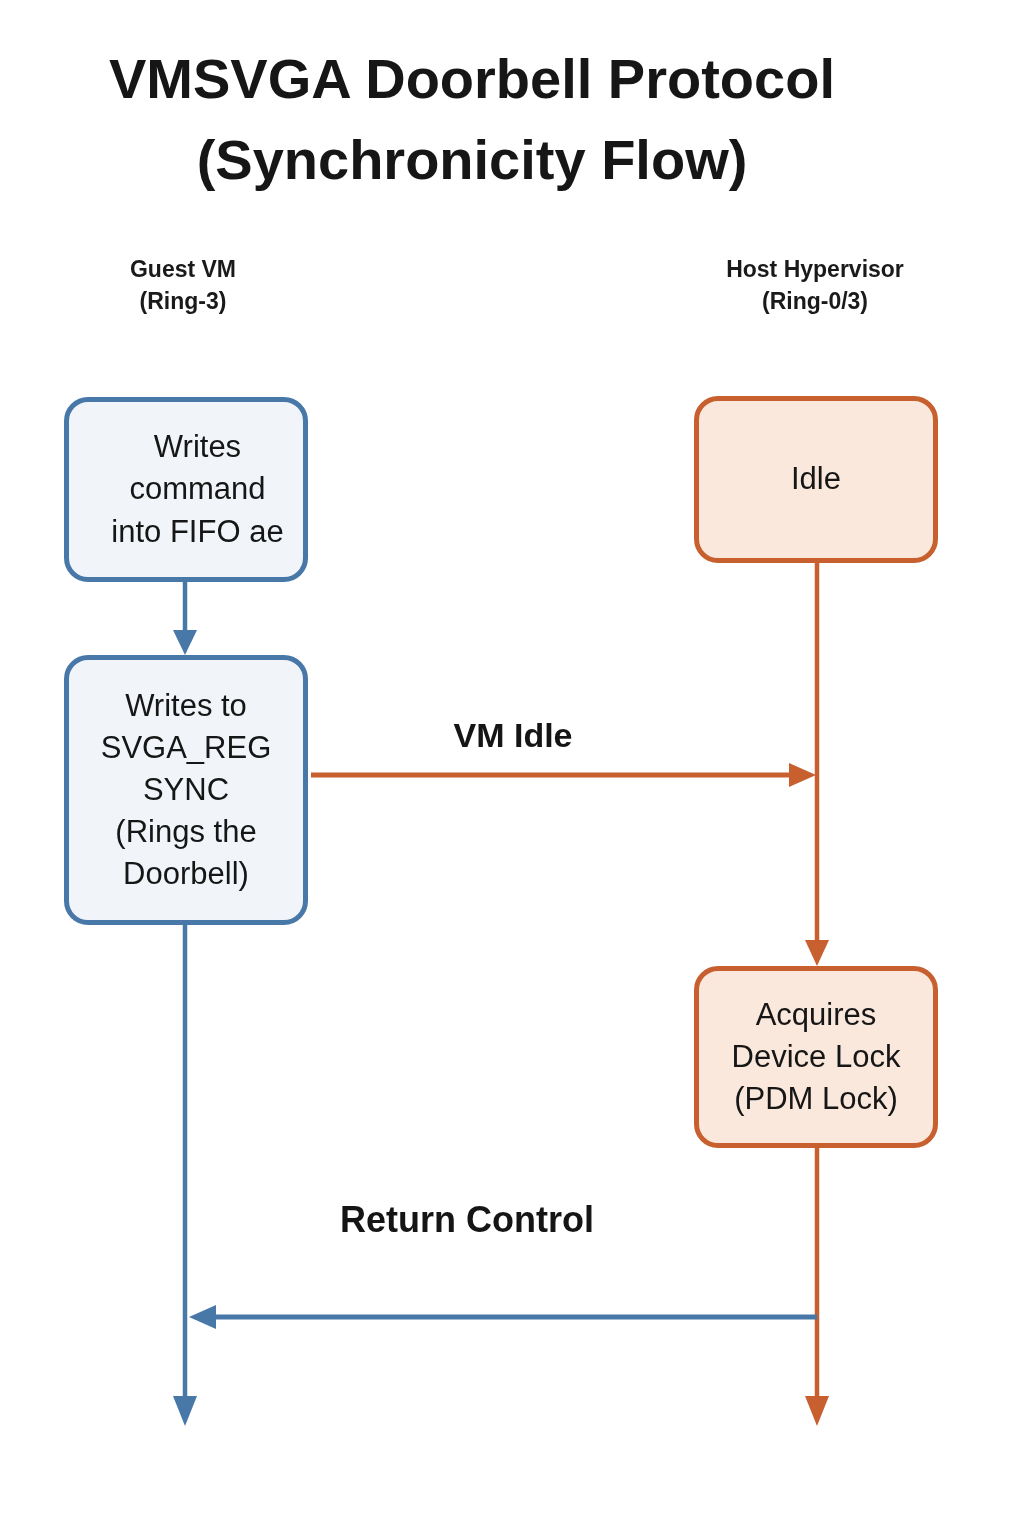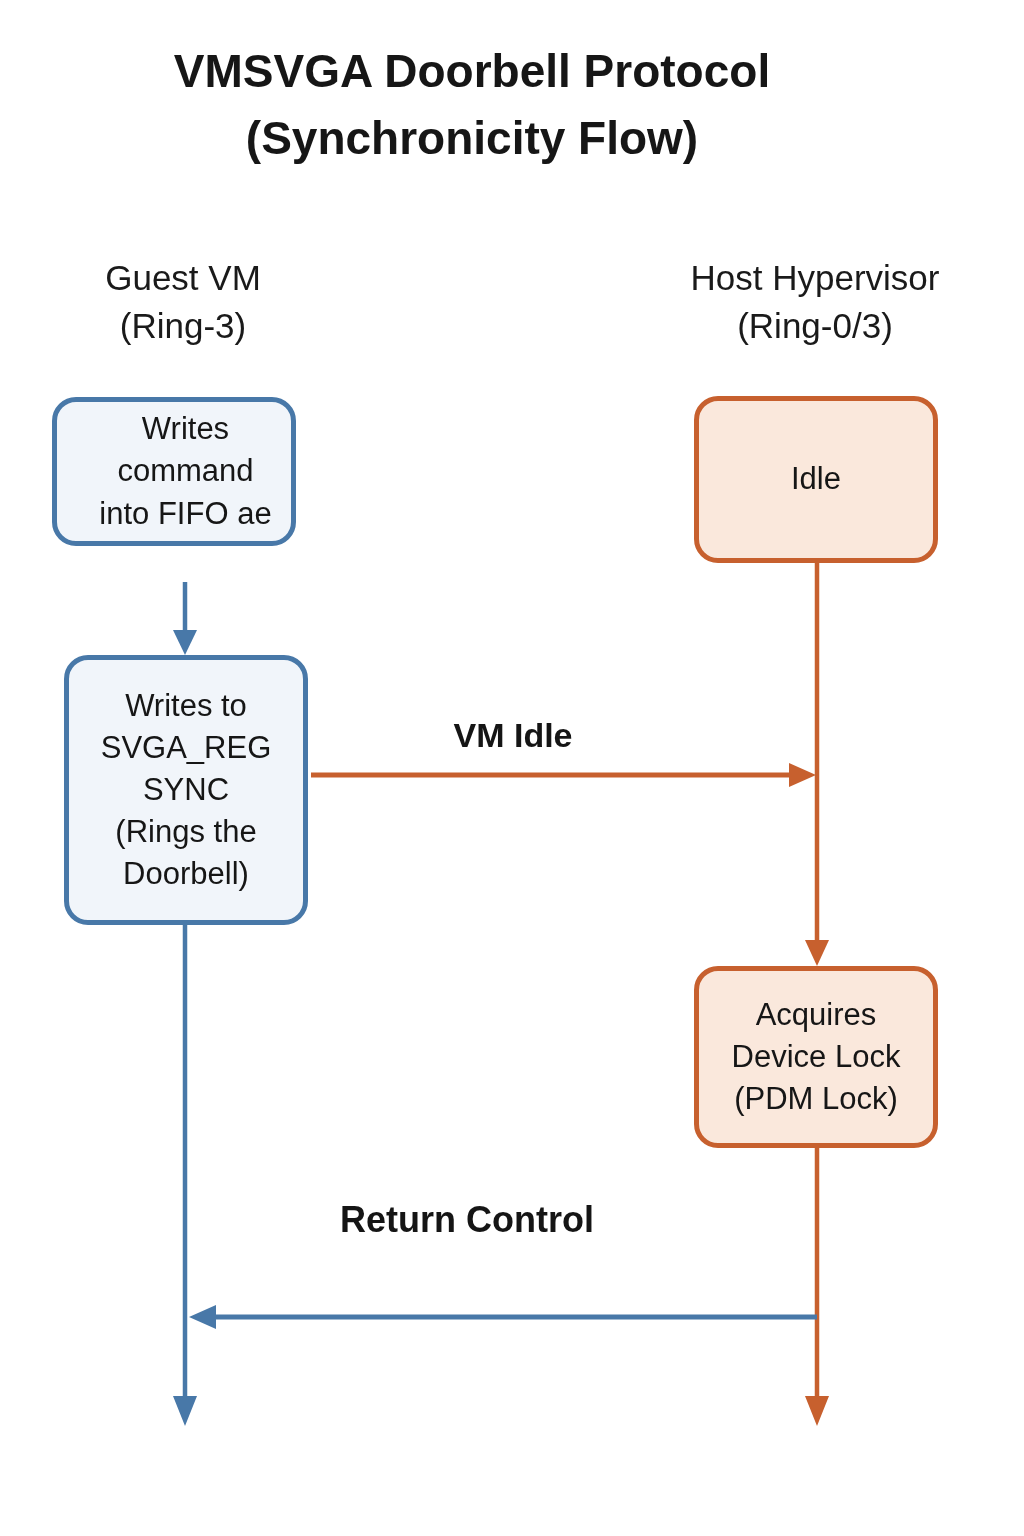--- a/index.html
+++ b/index.html
@@ -15,30 +15,30 @@
     font-family: "Liberation Sans", "DejaVu Sans", sans-serif;
     color: #141414;
     overflow: hidden;
   }
   .title {
     position: absolute;
     top: 38px;
     left: 0;
     width: 944px;
     text-align: center;
-    font-size: 46px;
+    font-size: 56px;
     font-weight: 700;
     line-height: 1.45;
     color: #161616;
   }
   .actor-header {
     position: absolute;
     text-align: center;
-    font-size: 35px;
-    font-weight: 400;
+    font-size: 23px;
+    font-weight: 700;
     line-height: 1.38;
     color: #1a1a1a;
   }
   .actor-header.guest { left: 33px;  top: 254px; width: 300px; }
   .actor-header.host  { left: 640px; top: 254px; width: 350px; }
 
   .node {
     position: absolute;
     box-sizing: border-box;
     border-radius: 24px;
@@ -53,21 +53,21 @@
     padding: 8px 12px;
   }
   .node.blue {
     background: #f1f5fa;
     border: 5px solid #4878a8;
   }
   .node.orange {
     background: #fae8dc;
     border: 5px solid #c7602e;
   }
-  .node.writes-fifo   { left: 52px;  top: 397px; width: 244px; height: 149px; padding-left: 35px; }
+  .node.writes-fifo   { left: 64px;  top: 397px; width: 244px; height: 185px; padding-left: 35px; }
   .node.idle          { left: 694px; top: 396px; width: 244px; height: 167px; }
   .node.writes-sync   { left: 64px;  top: 655px; width: 244px; height: 270px; }
   .node.acquires-lock { left: 694px; top: 966px; width: 244px; height: 182px; text-align: center; }
 
   .edge-label {
     position: absolute;
     text-align: center;
     font-size: 34px;
     font-weight: 600;
     color: #151515;

